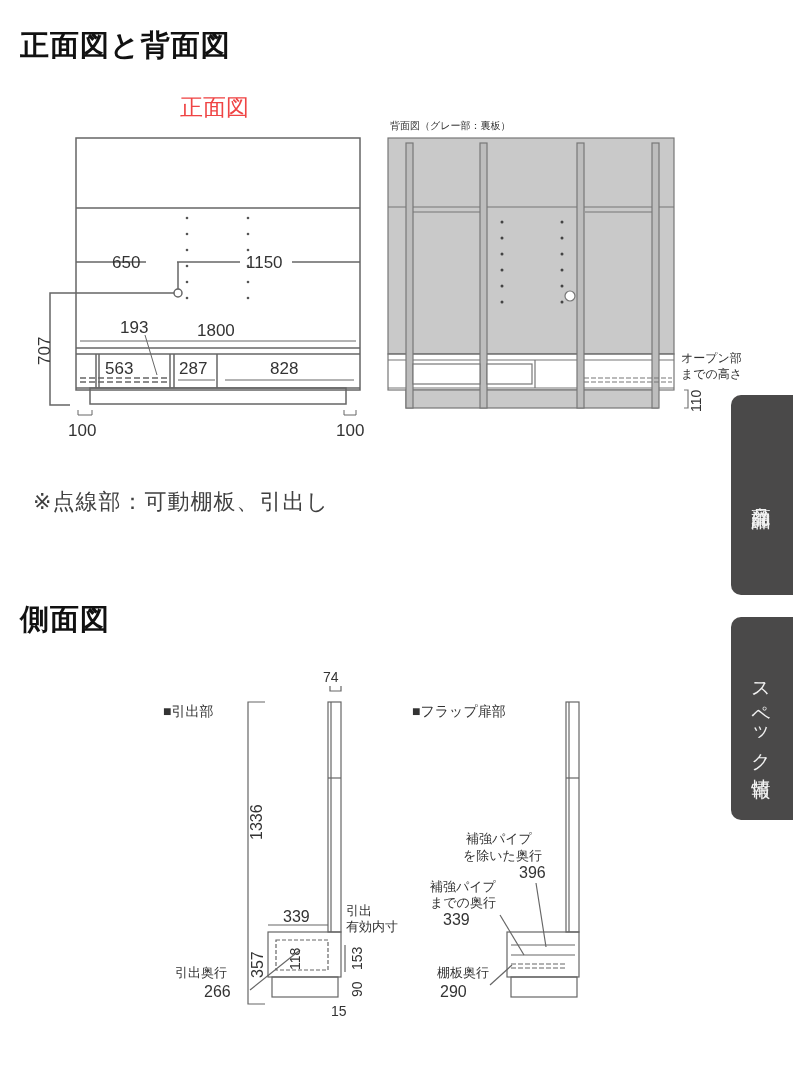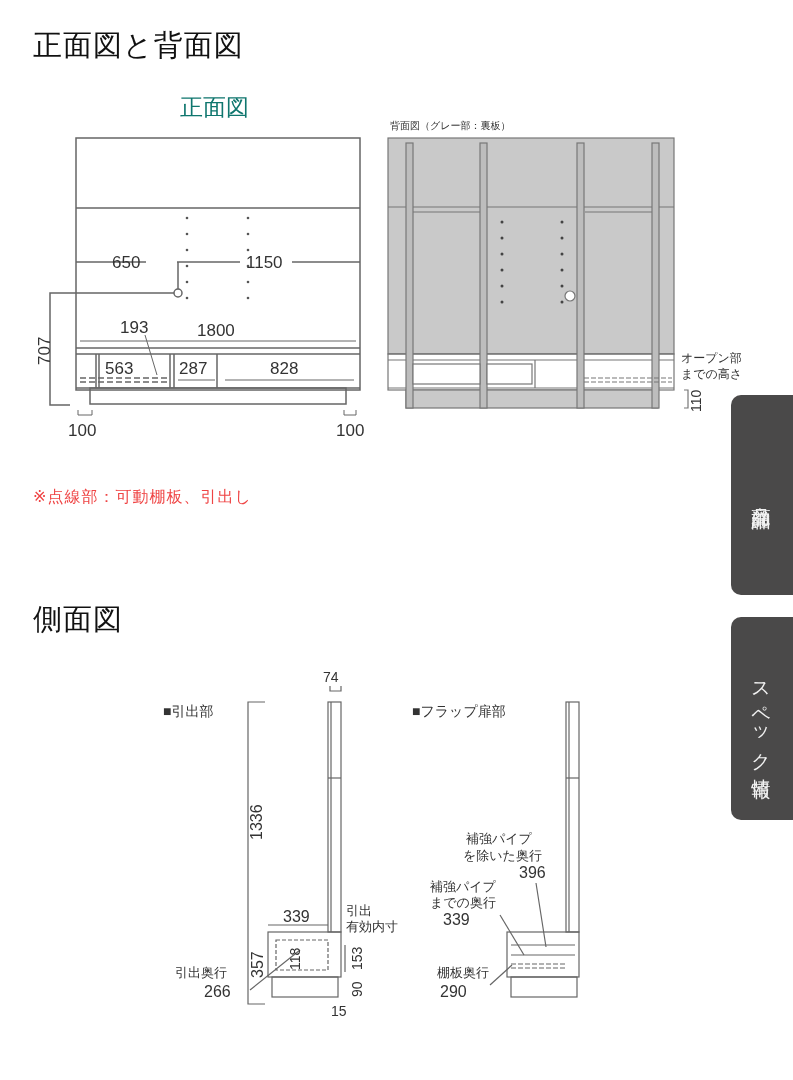--- a/index.html
+++ b/index.html
@@ -1,20 +1,20 @@
 <!DOCTYPE html>
 <html><head>
 <meta charset="utf-8">
 <style>
   html, body { margin:0; padding:0; background:#ffffff; }
   body { width:793px; height:1080px; position:relative; overflow:hidden;
          font-family:"DejaVu Sans", sans-serif; color:#222; }
-  .h1 { position:absolute; left:33px; font-size:29px; font-weight:normal; color:#111; letter-spacing:1px; }
-  .sub { position:absolute; font-size:23px; color:#0f766e; }
-  .note { position:absolute; left:33px; top:487px; font-size:16px; color:#ef4444; letter-spacing:1px; }
+  .h1 { position:absolute; left:20px; font-size:29px; font-weight:bold; color:#111; letter-spacing:1px; }
+  .sub { position:absolute; font-size:23px; color:#ef4444; }
+  .note { position:absolute; left:33px; top:487px; font-size:22px; color:#404040; letter-spacing:1px; }
   .dim { font-family:"Liberation Sans", sans-serif; fill:#333; }
   svg { position:absolute; left:0; top:0; }
   .side-tab { position:absolute; right:0; width:62px; background:#4a4949; border-radius:10px 0 0 10px;
               color:#f2f2f2; display:flex; align-items:center; justify-content:center; cursor:pointer; }
   .side-tab span { writing-mode:vertical-rl; font-size:19px; letter-spacing:2px; font-family:"DejaVu Serif", serif; }
 </style>
 </head>
 <body>
 
 <div class="h1" style="top:26px;">正面図と背面図</div>

